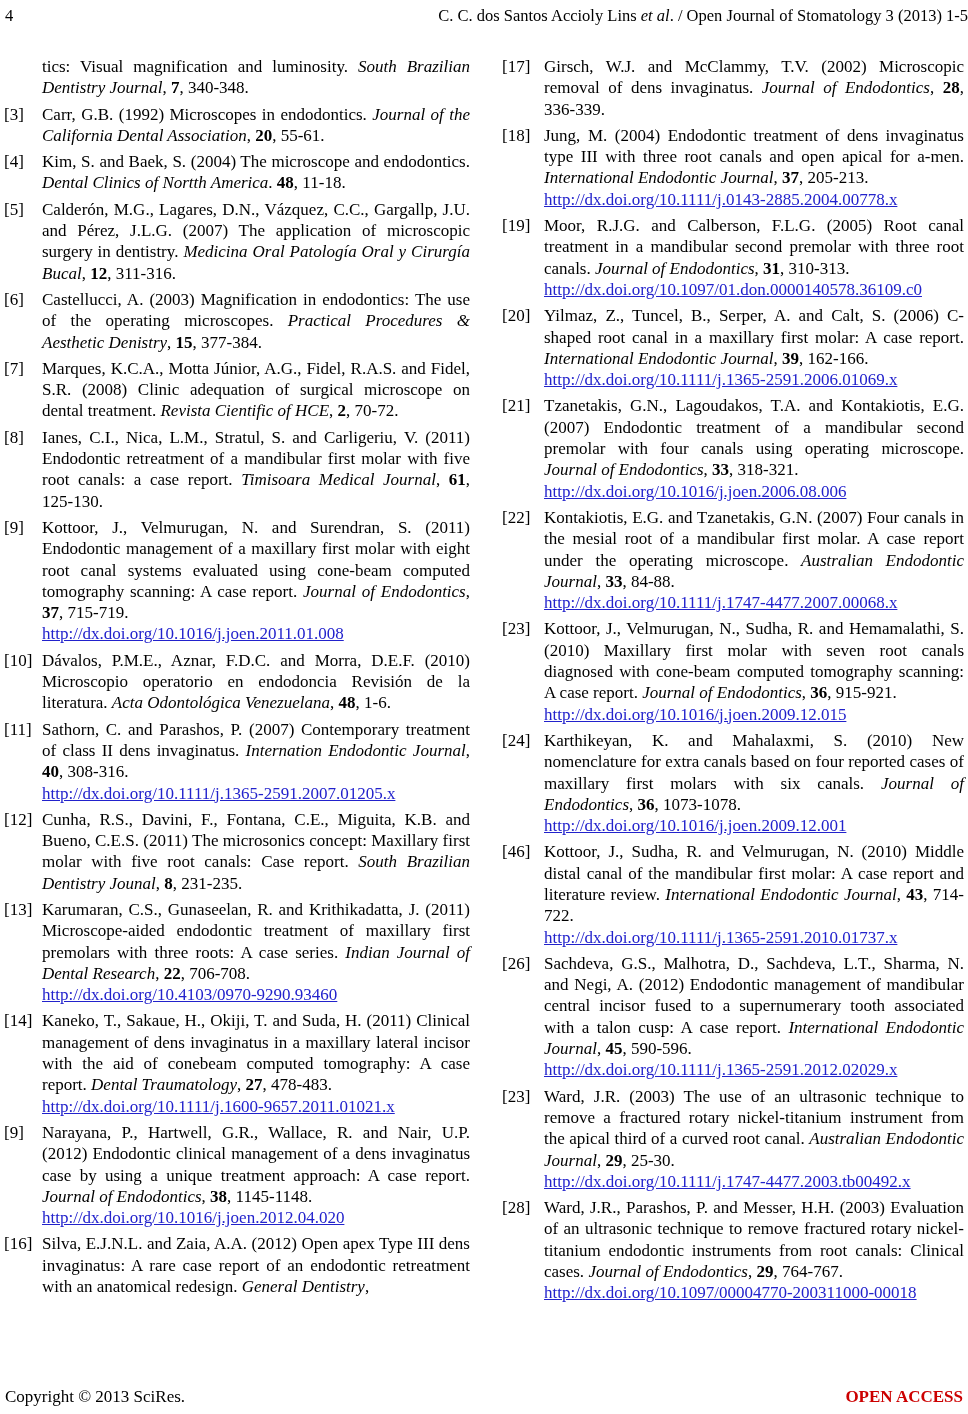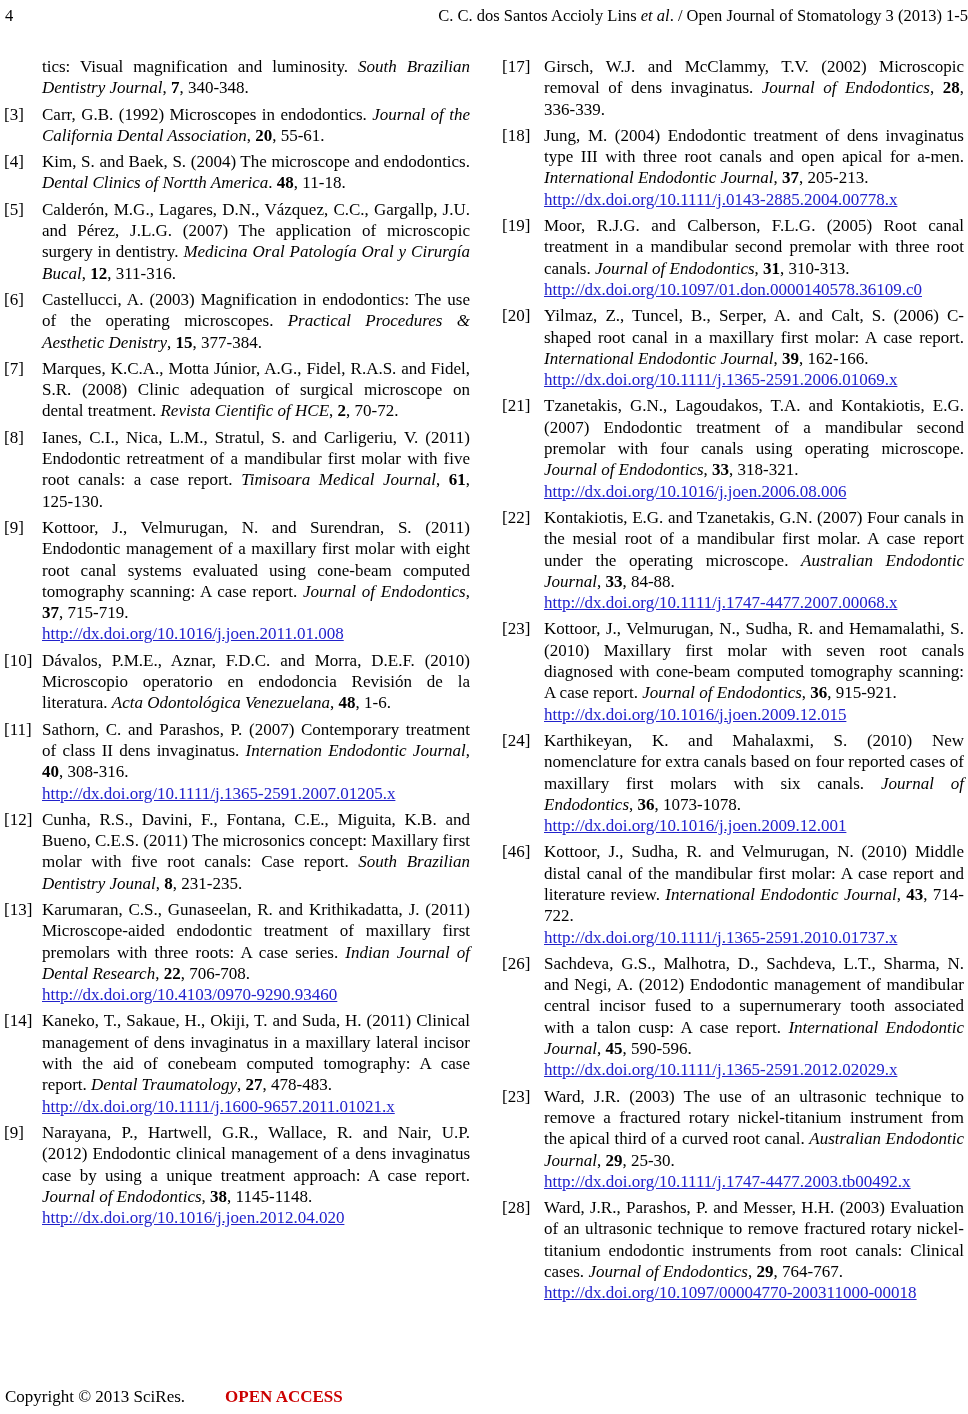--- a/index.html
+++ b/index.html
@@ -30,21 +30,21 @@
   .ref-link{
     display:block;text-align:left;
     color:var(--link-color,#2222cc);
     text-decoration:underline;
     word-break:break-all;
   }
 
   .page-footer{
     position:absolute;top:1386px;left:5px;width:958px;
     font-size:17px;line-height:21px;
-    display:flex;align-items:baseline;gap:40px;
+    display:flex;justify-content:space-between;align-items:baseline;
   }
   .open-access{color:var(--oa-color,#cc0000);font-weight:bold;}
 </style>
 </head>
 <body>
 
 <div class="page">
 
   <header class="page-header">
     <span class="page-num">4</span>
@@ -102,20 +102,24 @@
           <div class="ref-body"><span class="seg-plain">Karumaran, C.S., Gunaseelan, R. and Krithikadatta, J. (2011) Microscope-aided endodontic treatment of maxillary first premolars with three roots: A case series. </span><span class="seg-italic">Indian Journal of Dental Research</span><span class="seg-plain">, </span><span class="seg-bold">22</span><span class="seg-plain">, 706-708.</span><a class="ref-link" href="#">http://dx.doi.org/10.4103/0970-9290.93460</a></div>
         </div>
         <div class="ref">
           <span class="ref-num">[14]</span>
           <div class="ref-body"><span class="seg-plain">Kaneko, T., Sakaue, H., Okiji, T. and Suda, H. (2011) Clinical management of dens invaginatus in a maxillary lateral incisor with the aid of conebeam computed tomography: A case report. </span><span class="seg-italic">Dental Traumatology</span><span class="seg-plain">, </span><span class="seg-bold">27</span><span class="seg-plain">, 478-483.</span><a class="ref-link" href="#">http://dx.doi.org/10.1111/j.1600-9657.2011.01021.x</a></div>
         </div>
         <div class="ref">
           <span class="ref-num">[9]</span>
           <div class="ref-body"><span class="seg-plain">Narayana, P., Hartwell, G.R., Wallace, R. and Nair, U.P. (2012) Endodontic clinical management of a dens invaginatus case by using a unique treatment approach: A case report. </span><span class="seg-italic">Journal of Endodontics</span><span class="seg-plain">, </span><span class="seg-bold">38</span><span class="seg-plain">, 1145-1148.</span><a class="ref-link" href="#">http://dx.doi.org/10.1016/j.joen.2012.04.020</a></div>
         </div>
+        <div class="ref">
+          <span class="ref-num">[16]</span>
+          <div class="ref-body"><span class="seg-plain">Silva, E.J.N.L. and Zaia, A.A. (2012) Open apex Type III dens invaginatus: A rare case report of an endodontic retreatment with an anatomical redesign. </span><span class="seg-italic">General Dentistry</span><span class="seg-plain">,</span></div>
+        </div>
       </div>
     <div class="col col-right" id="col-right">
         <div class="ref">
           <span class="ref-num">[17]</span>
           <div class="ref-body"><span class="seg-plain">Girsch, W.J. and McClammy, T.V. (2002) Microscopic removal of dens invaginatus. </span><span class="seg-italic">Journal of Endodontics</span><span class="seg-plain">, </span><span class="seg-bold">28</span><span class="seg-plain">, 336-339.</span></div>
         </div>
         <div class="ref">
           <span class="ref-num">[18]</span>
           <div class="ref-body"><span class="seg-plain">Jung, M. (2004) Endodontic treatment of dens invaginatus type III with three root canals and open apical for a-men. </span><span class="seg-italic">International Endodontic Journal</span><span class="seg-plain">, </span><span class="seg-bold">37</span><span class="seg-plain">, 205-213.</span><a class="ref-link" href="#">http://dx.doi.org/10.1111/j.0143-2885.2004.00778.x</a></div>
         </div>

